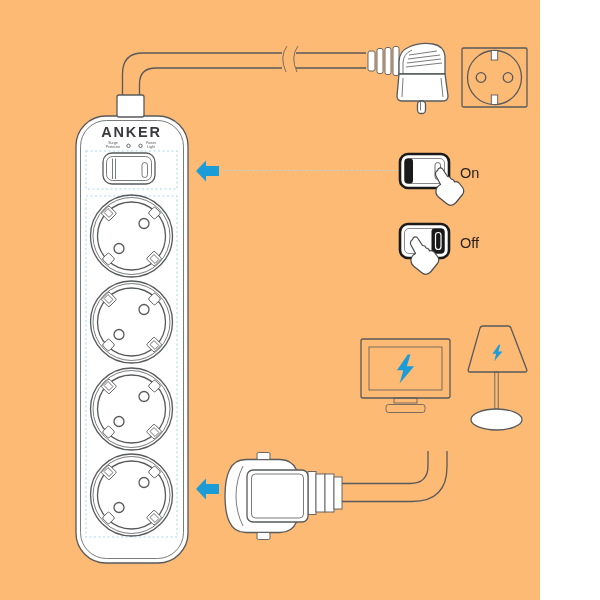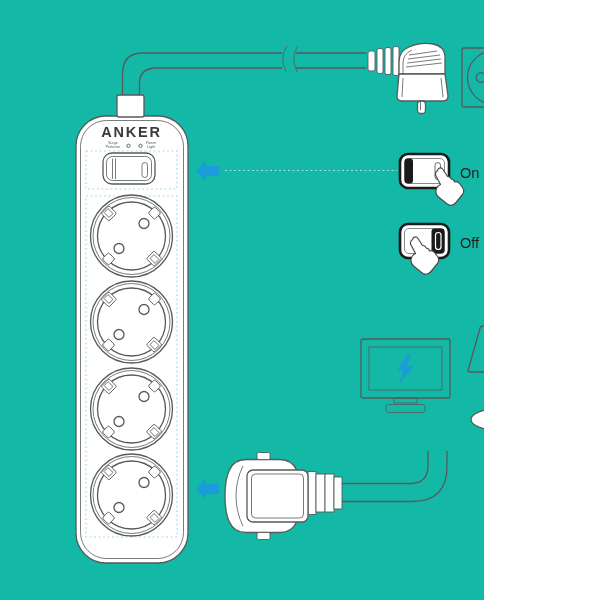--- a/index.html
+++ b/index.html
@@ -1,16 +1,16 @@
 <!DOCTYPE html>
 <html><head>
 <meta charset="utf-8">
 <style>
   html,body{margin:0;padding:0;background:#ffffff;}
-  #stage{position:relative;width:484px;height:600px;background:#14b8a6;overflow:hidden;
+  #stage{position:relative;width:540px;height:600px;background:#fdba74;overflow:hidden;
          font-family:"Liberation Sans",sans-serif;}
   svg{display:block;}
   .ln{fill:none;stroke:#58595B;stroke-width:1.3;}
   .lnt{fill:none;stroke:#58595B;stroke-width:0.8;}
   .lnw{fill:#ffffff;stroke:#58595B;stroke-width:1.3;}
   .lnwt{fill:#ffffff;stroke:#58595B;stroke-width:0.9;}
   .dash{fill:none;stroke:#A9DAEB;stroke-width:1.1;stroke-dasharray:2 2.5;}
   .hand{fill:#ffffff;stroke:#4A4A4C;stroke-width:1.2;stroke-linejoin:round;}
   .logo{font-family:"Liberation Sans",sans-serif;font-weight:bold;font-size:14.5px;
         letter-spacing:1.8px;fill:#3A3A3C;}

